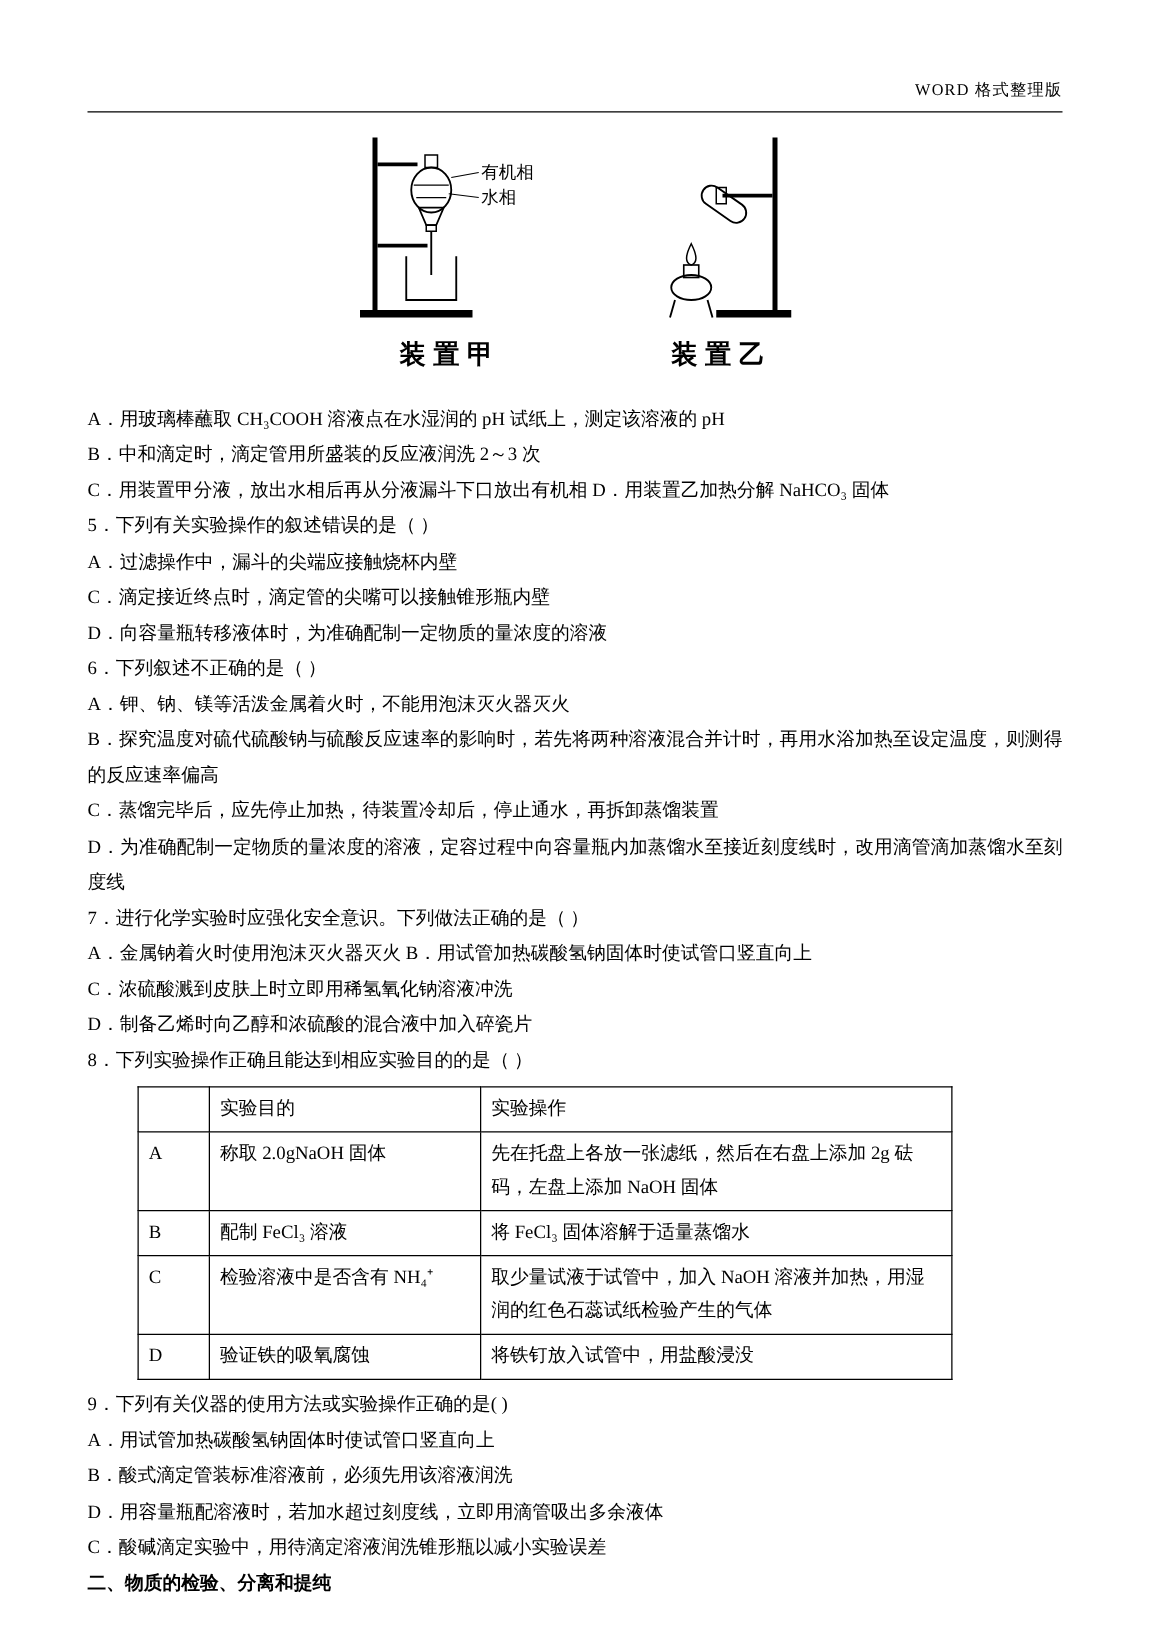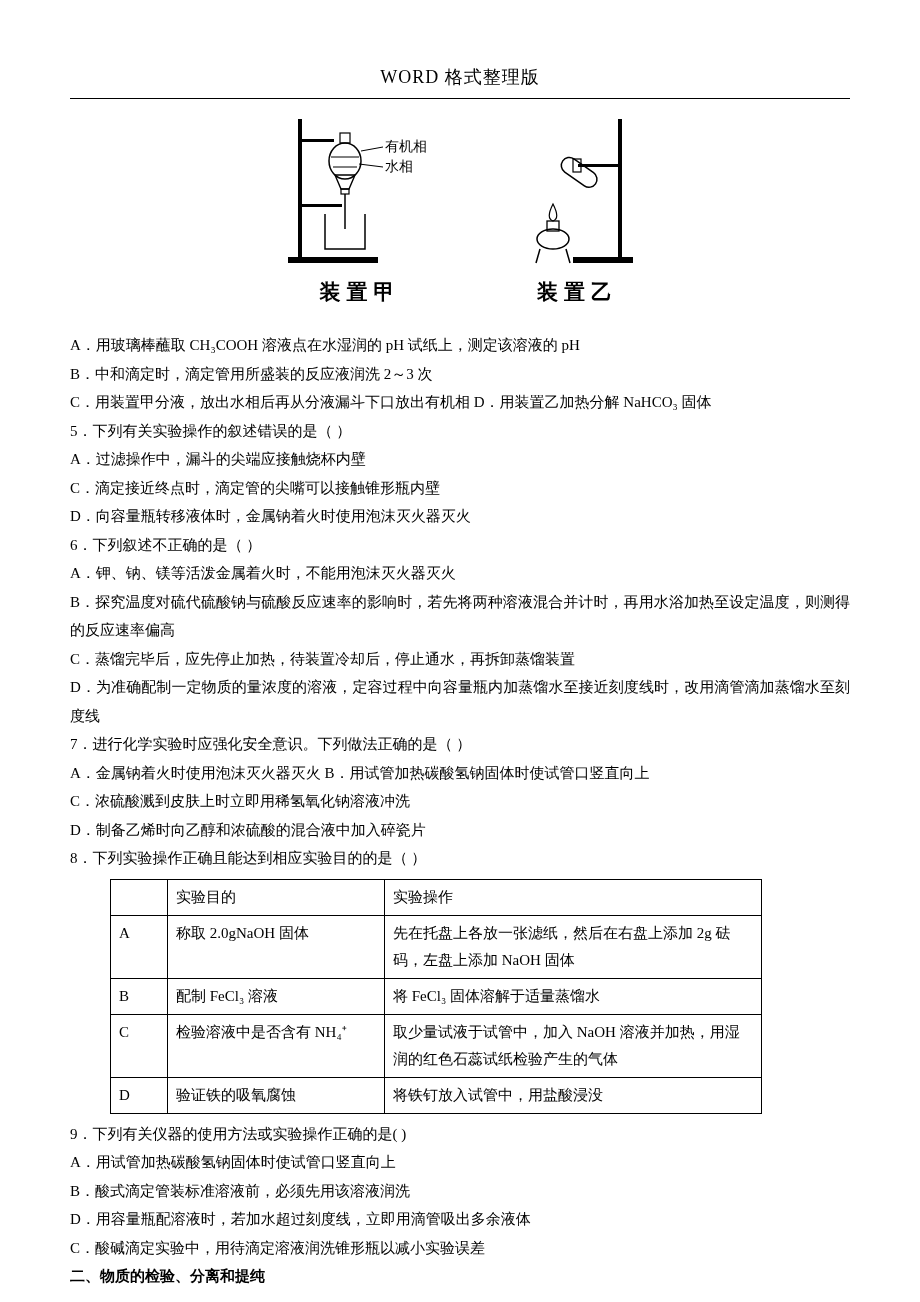--- a/index.html
+++ b/index.html
@@ -9,22 +9,22 @@
     font-family: "SimSun", "宋体", serif;
     font-size: 15px;
     color: #000;
     line-height: 1.9;
     width: 920px;
   }
   .page {
     padding: 60px 70px 40px 70px;
   }
   .header {
-    text-align: center;
-    font-size: 18px;
+    text-align: right;
+    font-size: 13px;
     padding-bottom: 4px;
     border-bottom: 1.5px solid #000;
     margin-bottom: 6px;
     letter-spacing: 1px;
   }
   .figure-row {
     display: flex;
     justify-content: center;
     gap: 80px;
     margin: 10px 0 18px 0;
@@ -132,21 +132,21 @@
     </div>
   </div>
 
   <p class="q-line">A．用玻璃棒蘸取 CH₃COOH 溶液点在水湿润的 pH 试纸上，测定该溶液的 pH</p>
   <p class="q-line">B．中和滴定时，滴定管用所盛装的反应液润洗 2～3 次</p>
   <p class="q-line">C．用装置甲分液，放出水相后再从分液漏斗下口放出有机相     D．用装置乙加热分解 NaHCO₃ 固体</p>
 
   <p class="q-line">5．下列有关实验操作的叙述错误的是（     ）</p>
   <p class="q-line">A．过滤操作中，漏斗的尖端应接触烧杯内壁</p>
   <p class="q-line">C．滴定接近终点时，滴定管的尖嘴可以接触锥形瓶内壁</p>
-  <p class="q-line">D．向容量瓶转移液体时，金属钠着火时使用泡沫灭火器灭火</p>
+  <p class="q-line">D．向容量瓶转移液体时，为准确配制一定物质的量浓度的溶液</p>
 
   <p class="q-line">6．下列叙述不正确的是（     ）</p>
   <p class="q-line">A．钾、钠、镁等活泼金属着火时，不能用泡沫灭火器灭火</p>
   <p class="q-line">B．探究温度对硫代硫酸钠与硫酸反应速率的影响时，若先将两种溶液混合并计时，再用水浴加热至设定温度，则测得的反应速率偏高</p>
   <p class="q-line">C．蒸馏完毕后，应先停止加热，待装置冷却后，停止通水，再拆卸蒸馏装置</p>
   <p class="q-line">D．为准确配制一定物质的量浓度的溶液，定容过程中向容量瓶内加蒸馏水至接近刻度线时，改用滴管滴加蒸馏水至刻度线</p>
 
   <p class="q-line">7．进行化学实验时应强化安全意识。下列做法正确的是（     ）</p>
   <p class="q-line">A．金属钠着火时使用泡沫灭火器灭火       B．用试管加热碳酸氢钠固体时使试管口竖直向上</p>
   <p class="q-line">C．浓硫酸溅到皮肤上时立即用稀氢氧化钠溶液冲洗</p>

